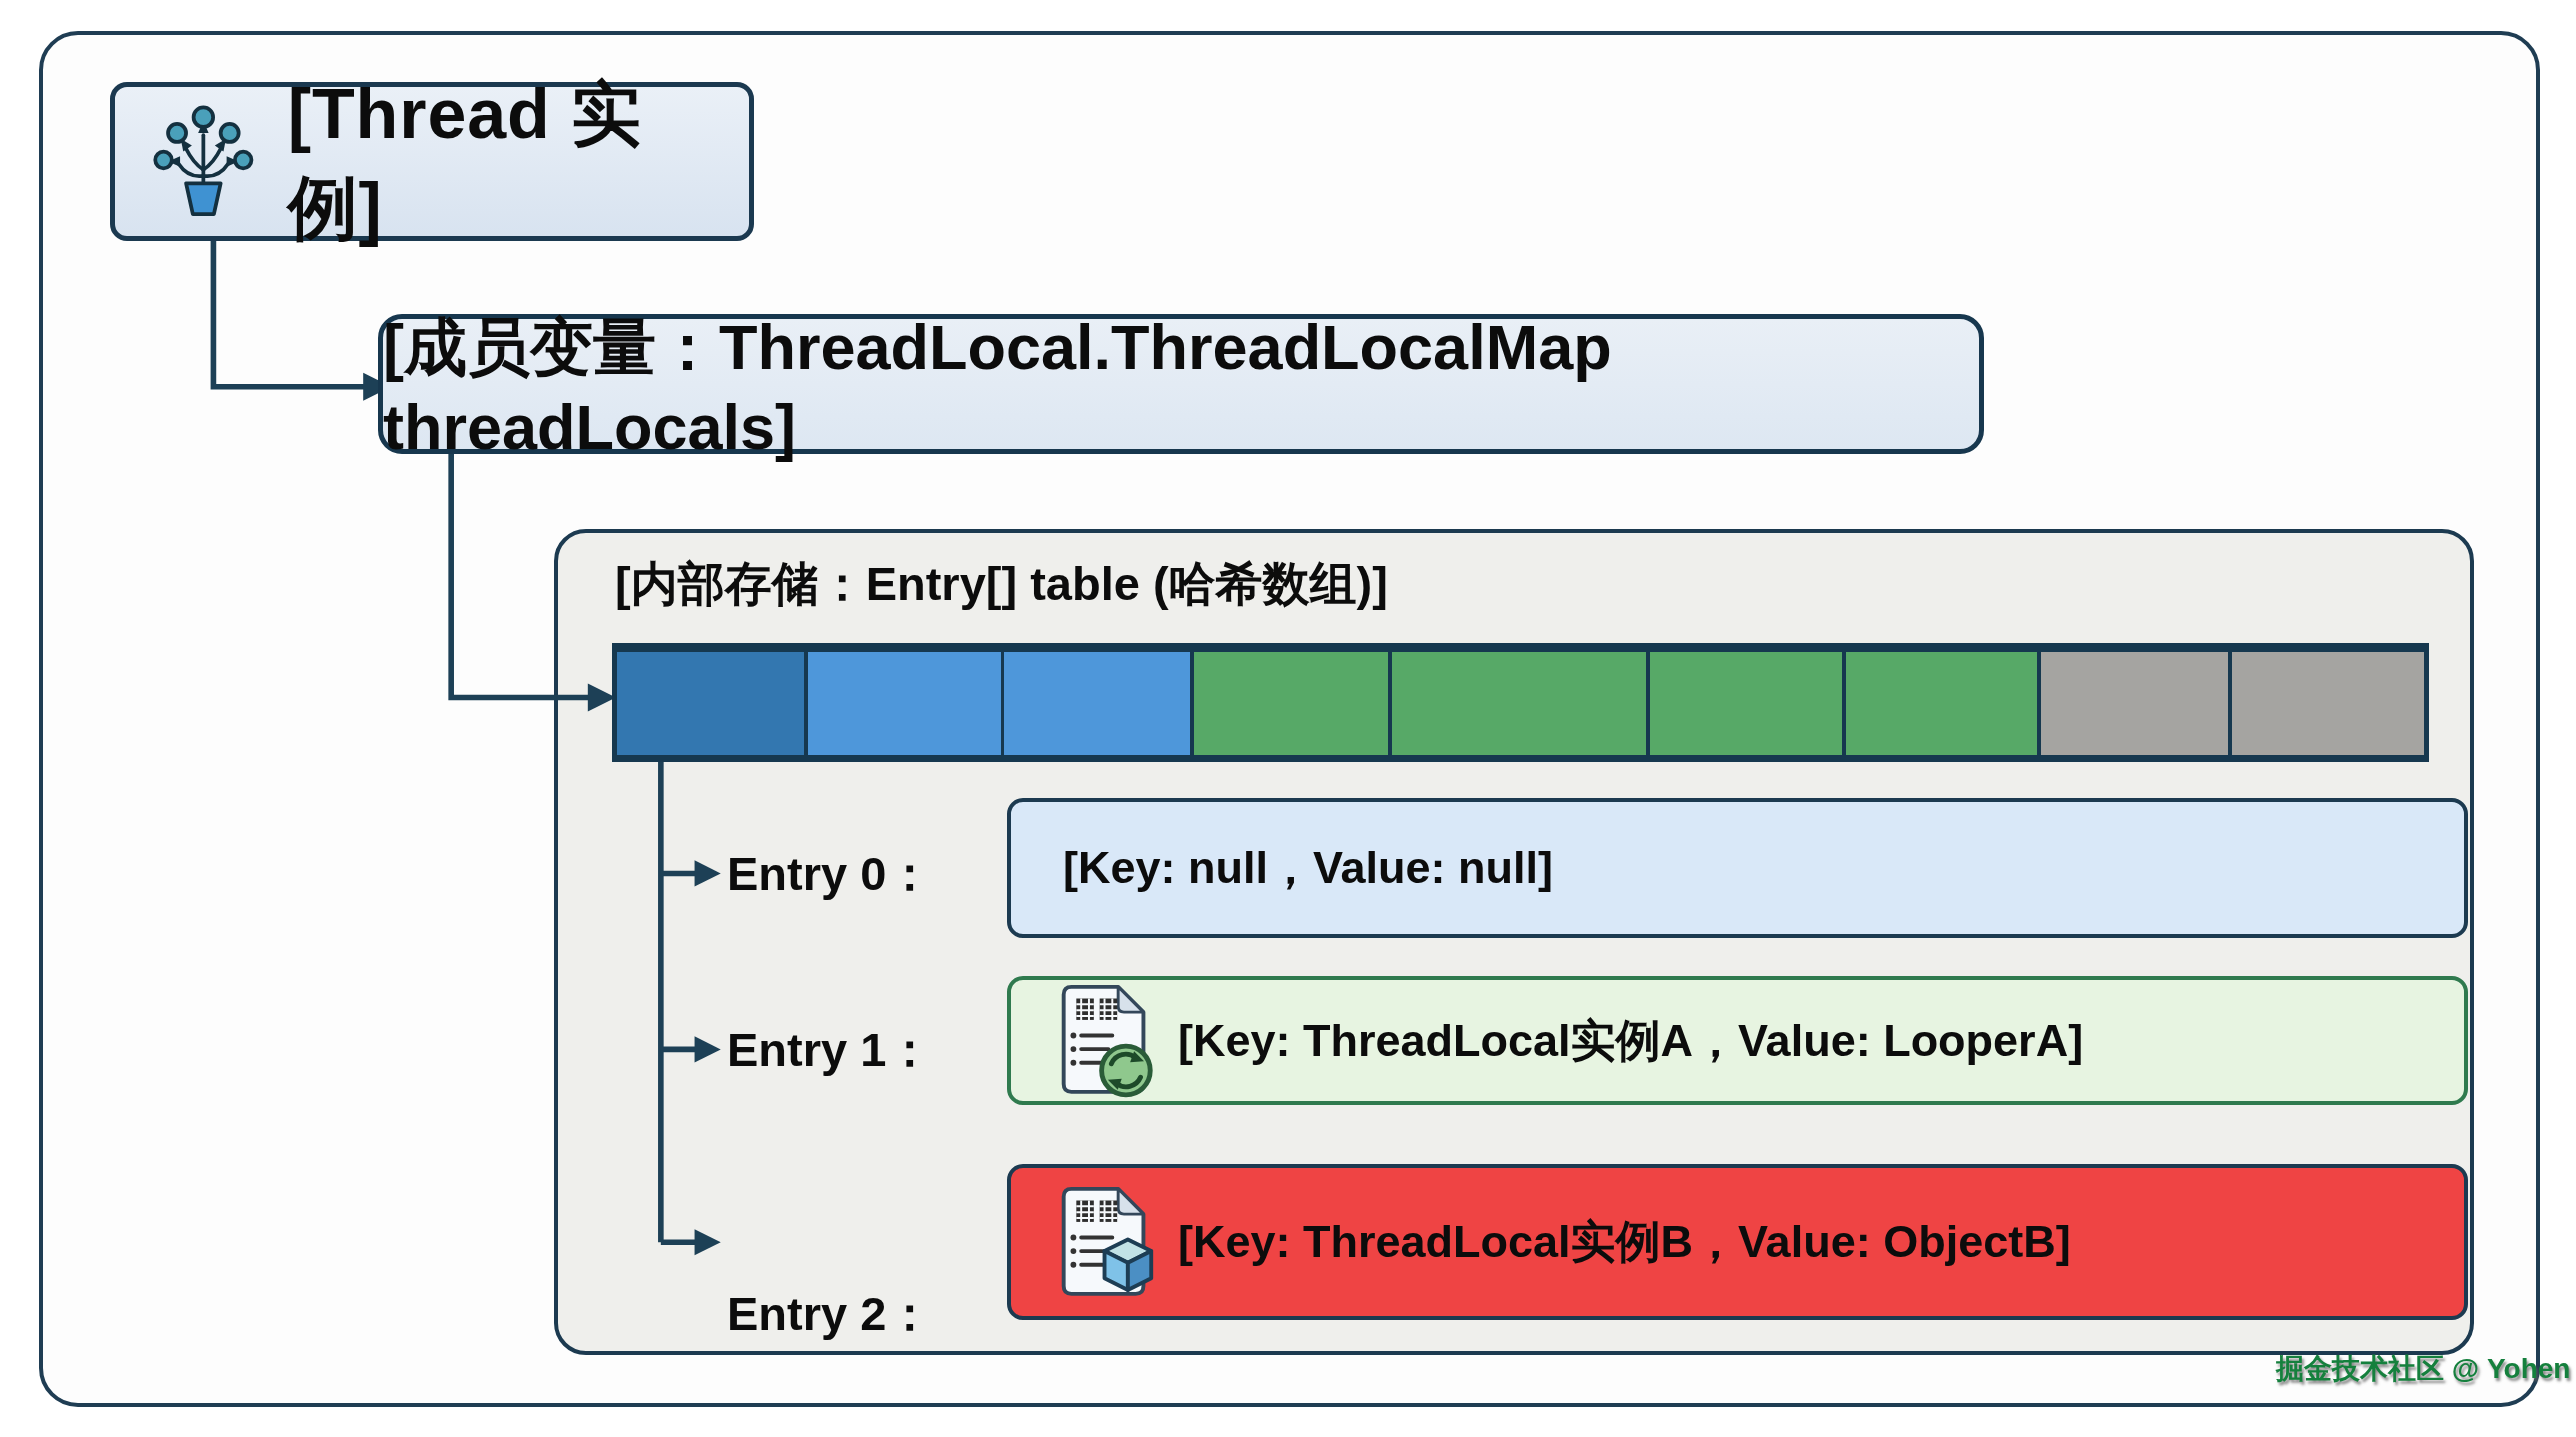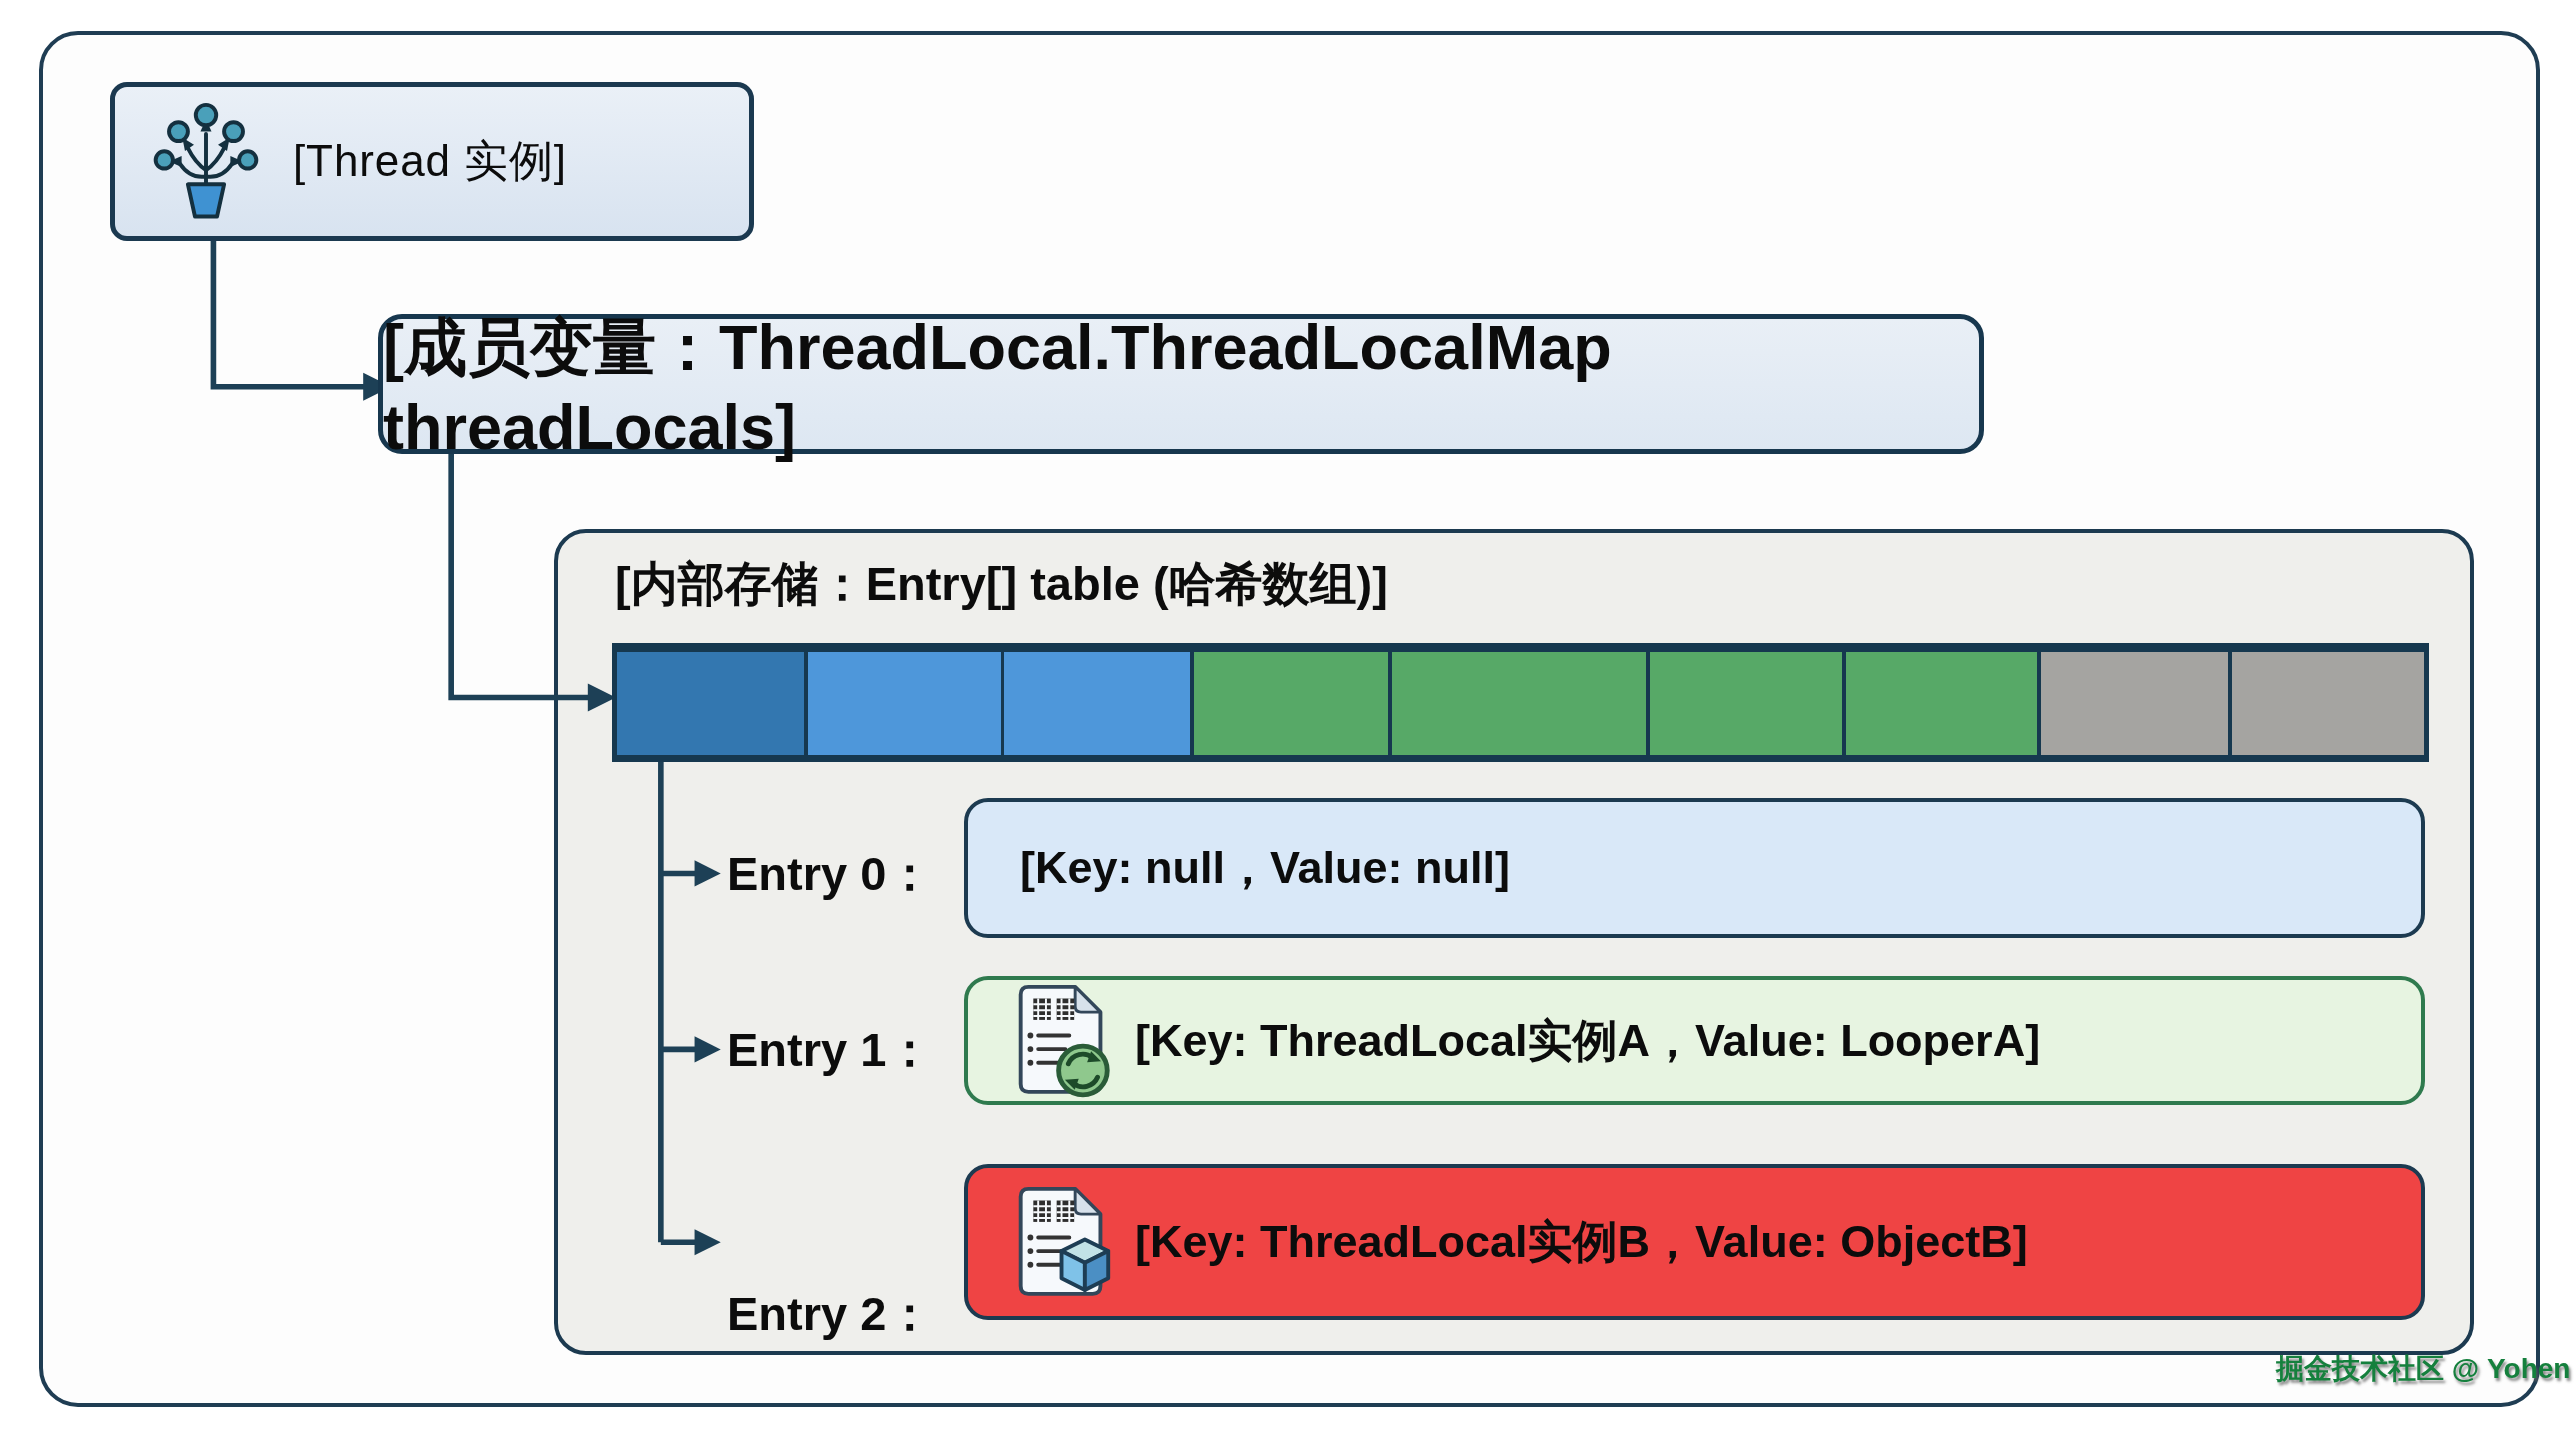--- a/index.html
+++ b/index.html
@@ -12,21 +12,21 @@
     border:4.7px solid #1f3d53;border-radius:39px;background:#fdfdfd;z-index:0;
   }
   .node{
     position:absolute;display:flex;align-items:center;box-sizing:border-box;z-index:3;
   }
   .thread-box{
     left:110px;top:82px;width:644px;height:159px;
     background:linear-gradient(180deg,#eaf0f7,#d8e3f0);
     border:5.6px solid #1b3950;border-radius:17px;padding:0 32px;gap:28px;
   }
-  .thread-box .label{font-size:44px;font-weight:400;letter-spacing:0.9px;}
+  .thread-box .label{font-size:70px;font-weight:700;letter-spacing:0.9px;}
   .member-box{
     left:378px;top:314px;width:1606px;height:140px;
     background:linear-gradient(180deg,#e9eff6,#dde7f2);
     border:5.6px solid #17374e;border-radius:24px;justify-content:center;
   }
   .member-box .label{font-size:63px;font-weight:700;}
   .big-box{
     position:absolute;left:554px;top:529px;width:1920px;height:826px;
     background:#efefec;border:4.7px solid #1c3a50;border-radius:32px;z-index:1;box-sizing:border-box;
   }
@@ -39,22 +39,22 @@
     display:flex;column-gap:3.7px;background:#16384f;z-index:3;box-sizing:border-box;
     border-style:solid;border-color:#16384f;border-width:9.4px 5.6px 7.5px 5.6px;
   }
   .hash-cell{flex-basis:0;height:100%;}
   svg.connectors{position:absolute;left:0;top:0;z-index:2;pointer-events:none;}
   .entry-label{
     position:absolute;height:67px;line-height:67px;left:727px;
     font-size:47px;font-weight:600;z-index:3;white-space:nowrap;
   }
   .entry-box{
-    position:absolute;left:964px;display:flex;align-items:center;box-sizing:border-box;
-    border:4.7px solid #1c3a50;border-radius:24px;padding:0 28px 0 41px;gap:19px;z-index:3;
+    position:absolute;left:1007px;display:flex;align-items:center;box-sizing:border-box;
+    border:4.7px solid #1c3a50;border-radius:16px;padding:0 28px 0 41px;gap:19px;z-index:3;
   }
   .entry-box .entry-text{font-size:45px;font-weight:600;white-space:nowrap;}
   .entry-0{top:798px;width:1461px;height:140px;}
   .entry-1{top:976px;width:1461px;height:129px;}
   .entry-2{top:1164px;width:1461px;height:156px;}
   .doc-icon{width:107px;height:auto;flex:0 0 auto;}
   .watermark{
     position:absolute;right:5.6px;top:1350px;z-index:4;font-size:28px;font-weight:600;
     color:#15803d;text-shadow:1.9px 2.8px 2.8px rgba(95,95,95,0.75);white-space:nowrap;
   }

